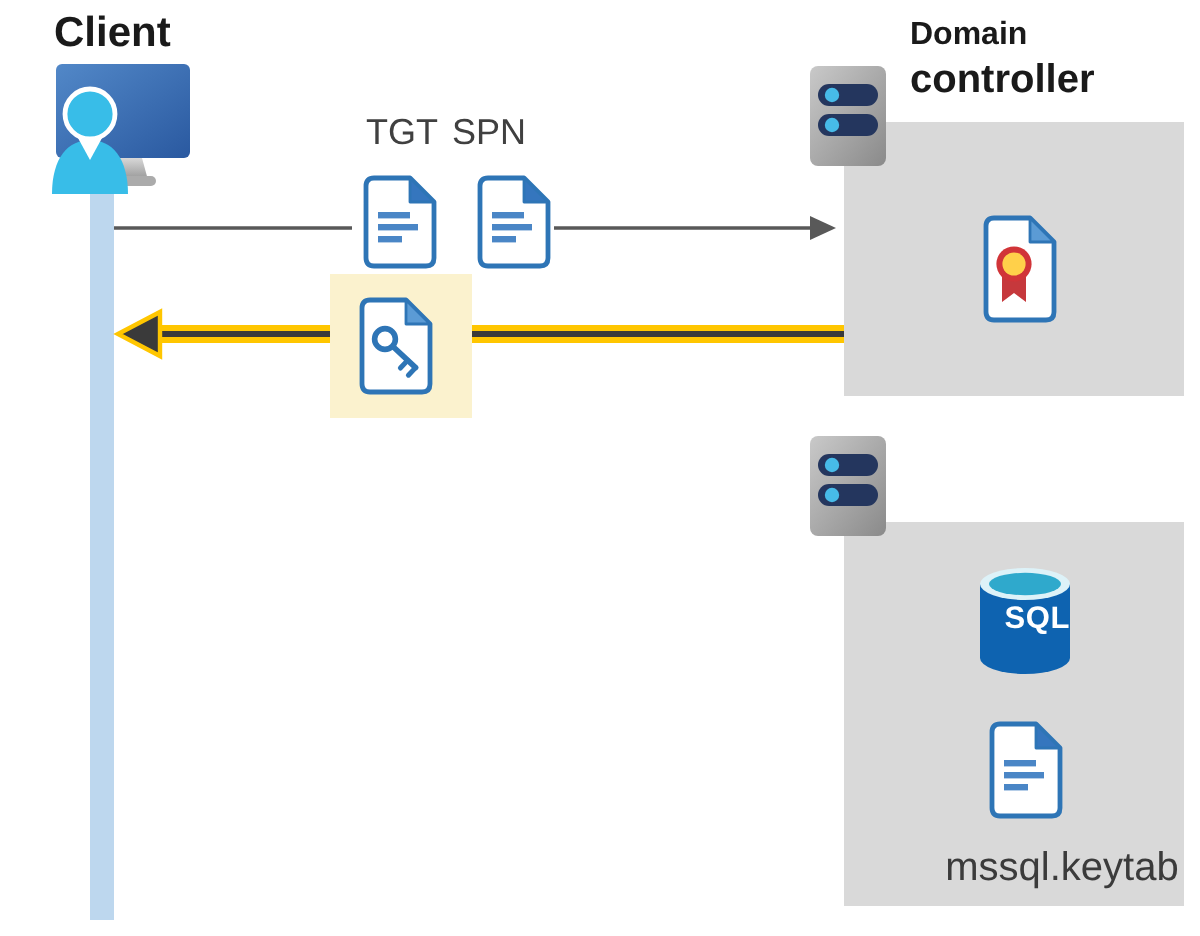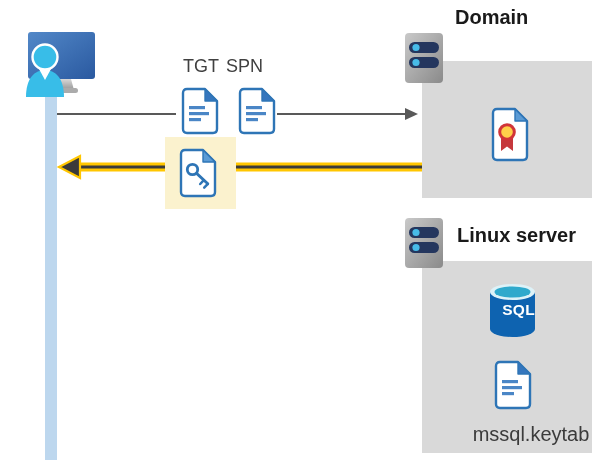--- a/index.html
+++ b/index.html
@@ -129,28 +129,29 @@
 
     <g transform="translate(493,360)">
       <path d="M3,6 Q3,2 7,2 L25,2 L37,14 L37,44 Q37,48 33,48 L7,48 Q3,48 3,44 Z" fill="#FFFFFF" stroke="#2E75B6" stroke-width="2.4" stroke-linejoin="round"></path>
       <path d="M25,2 L25,14 L37,14 Z" fill="#3576BE" stroke="#2E75B6" stroke-width="1.4" stroke-linejoin="round"></path>
       <rect x="9" y="20" width="16" height="3.2" fill="#4A86C6"></rect>
       <rect x="9" y="26" width="20" height="3.2" fill="#4A86C6"></rect>
       <rect x="9" y="32" width="12" height="3.2" fill="#4A86C6"></rect>
     </g>
   </svg>
 
+  <div class="abs txt-layer lbl-bold" style="left:27px;top:5px;">Client</div>
 
   <div class="abs txt-layer lbl-reg" style="left:183px;top:56px;">TGT</div>
 
   <div class="abs txt-layer lbl-reg" style="left:226px;top:56px;">SPN</div>
 
   <div class="abs txt-layer" style="left:455px;top:6px;">
-    <div class="lbl-bold" style="font-size:20px;line-height:23px;">Domain</div>
+    <div class="lbl-bold" style="font-size:16px;line-height:23px;">Domain</div>
+    <div class="lbl-bold" style="font-size:20px;line-height:23px;">controller</div>
   </div>
 
-  <div class="abs txt-layer lbl-bold" style="left:457px;top:223px;font-size:20px;">Linux server</div>
 
   <div class="abs txt-layer lbl-sql" style="left:490px;top:301px;width:45px;text-align:right;">SQL</div>
 
   <div class="abs txt-layer lbl-keytab" style="left:422px;top:423px;width:170px;">mssql.keytab</div>
 
 </div>
 
 </body></html>

